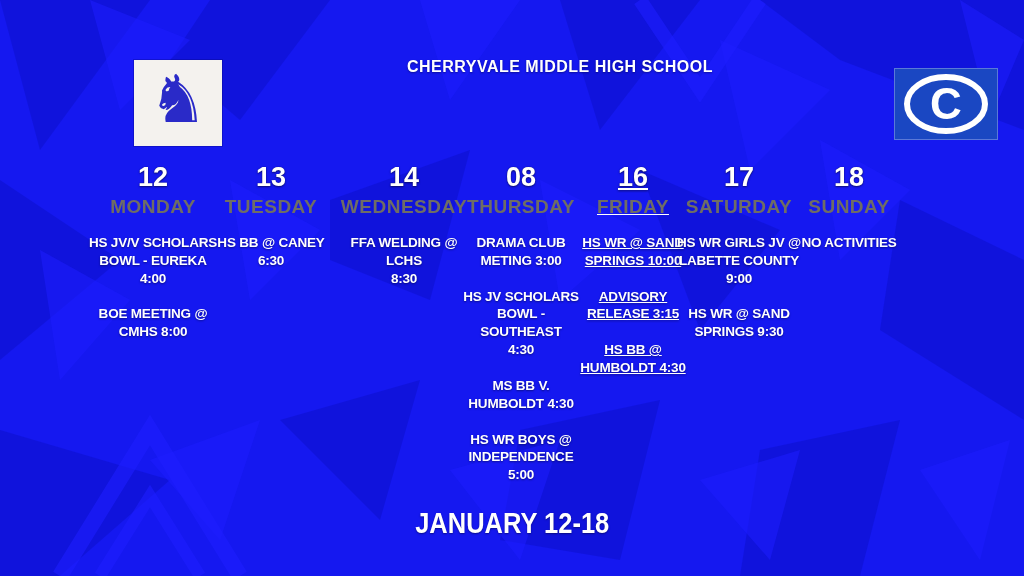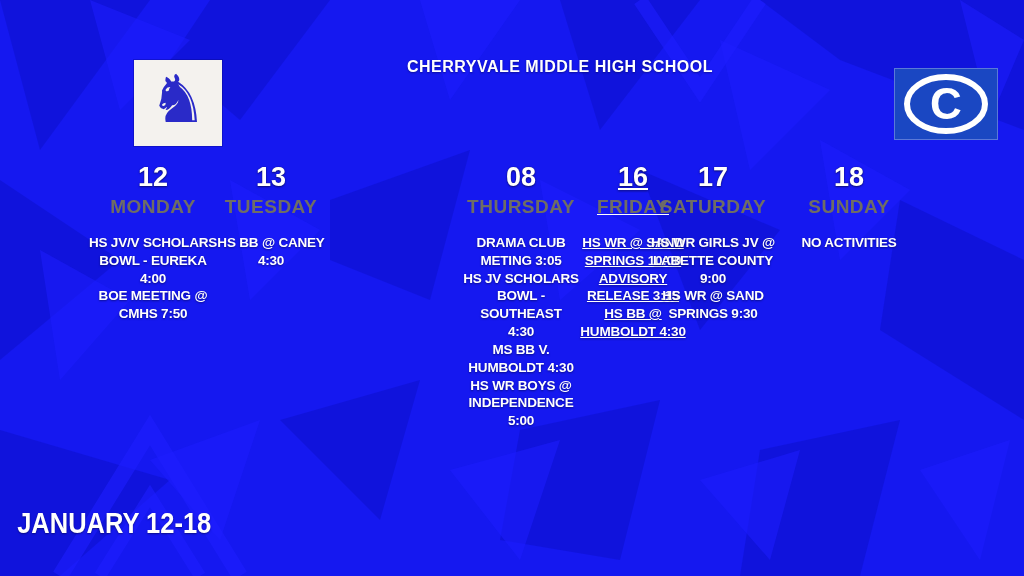--- a/index.html
+++ b/index.html
@@ -70,55 +70,56 @@
     position: absolute;
     top: 164px;
     text-align: center;
     color: #ffffff;
   }
   .col-0 { left:  88px; width: 130px; }
   .col-1 { left: 206px; width: 130px; }
   .col-2 { left: 334px; width: 140px; }
   .col-3 { left: 456px; width: 130px; }
   .col-4 { left: 570px; width: 126px; text-decoration: underline; }
-  .col-5 { left: 648px; width: 130px; }
+  .col-5 { left: 674px; width: 130px; }
   .col-6 { left: 791px; width: 116px; }
   .day-number {
     font-size: 27px;
     font-weight: 800;
     line-height: 1;
     color: #ffffff;
     text-shadow: 0 0 1px #141a66, 0 1px 2px rgba(8,10,70,0.7);
   }
   .day-name {
     margin-top: 5px;
     font-size: 19px;
     font-weight: 800;
     letter-spacing: 0.5px;
     color: #6f6d65;
   }
   .events {
     margin-top: 16px;
     display: flex;
     flex-direction: column;
+    gap: 18px;
   }
   .event {
     font-size: 13.5px;
     font-weight: 700;
     letter-spacing: -0.2px;
     line-height: 1.32;
     white-space: pre-line;
     color: #ffffff;
     text-shadow: 0 1px 2px rgba(5,8,70,0.6);
   }
   
   .footer {
     position: absolute;
     left: 0; width: 1024px; top: 506px;
-    text-align: left;
+    text-align: center;
   }
   .date-range {
     display: inline-block;
     color: #ffffff;
     font-size: 30px;
     font-weight: 800;
     white-space: nowrap;
     transform: scaleX(0.85);
     transform-origin: center;
     text-shadow: 0 1px 2px rgba(5,8,70,0.6);
@@ -181,39 +182,47 @@
   </svg>
 
   <div class="day-col col-0">
     <div class="day-number">12</div>
     <div class="day-name">MONDAY</div>
     <div class="events">
       <div class="event">HS JV/V SCHOLARS
 BOWL - EUREKA
 4:00</div>
       <div class="event">BOE MEETING @
-CMHS 7:50</div>
+CMHS 8:00</div>
     </div>
   </div>
 
   <div class="day-col col-1">
     <div class="day-number">13</div>
     <div class="day-name">TUESDAY</div>
     <div class="events">
-      <div class="event">HS BB @ CANEY 4:30</div>
-    </div>
-  </div>
-
+      <div class="event">HS BB @ CANEY 6:30</div>
+    </div>
+  </div>
+
+  <div class="day-col col-2">
+    <div class="day-number">14</div>
+    <div class="day-name">WEDNESDAY</div>
+    <div class="events">
+      <div class="event">FFA WELDING @ LCHS
+8:30</div>
+    </div>
+  </div>
 
   <div class="day-col col-3">
     <div class="day-number">08</div>
     <div class="day-name">THURSDAY</div>
     <div class="events">
       <div class="event">DRAMA CLUB
-METING 3:05</div>
+METING 3:00</div>
       <div class="event">HS JV SCHOLARS
 BOWL - SOUTHEAST
 4:30</div>
       <div class="event">MS BB V.
 HUMBOLDT 4:30</div>
       <div class="event">HS WR BOYS @
 INDEPENDENCE
 5:00</div>
     </div>
   </div>

